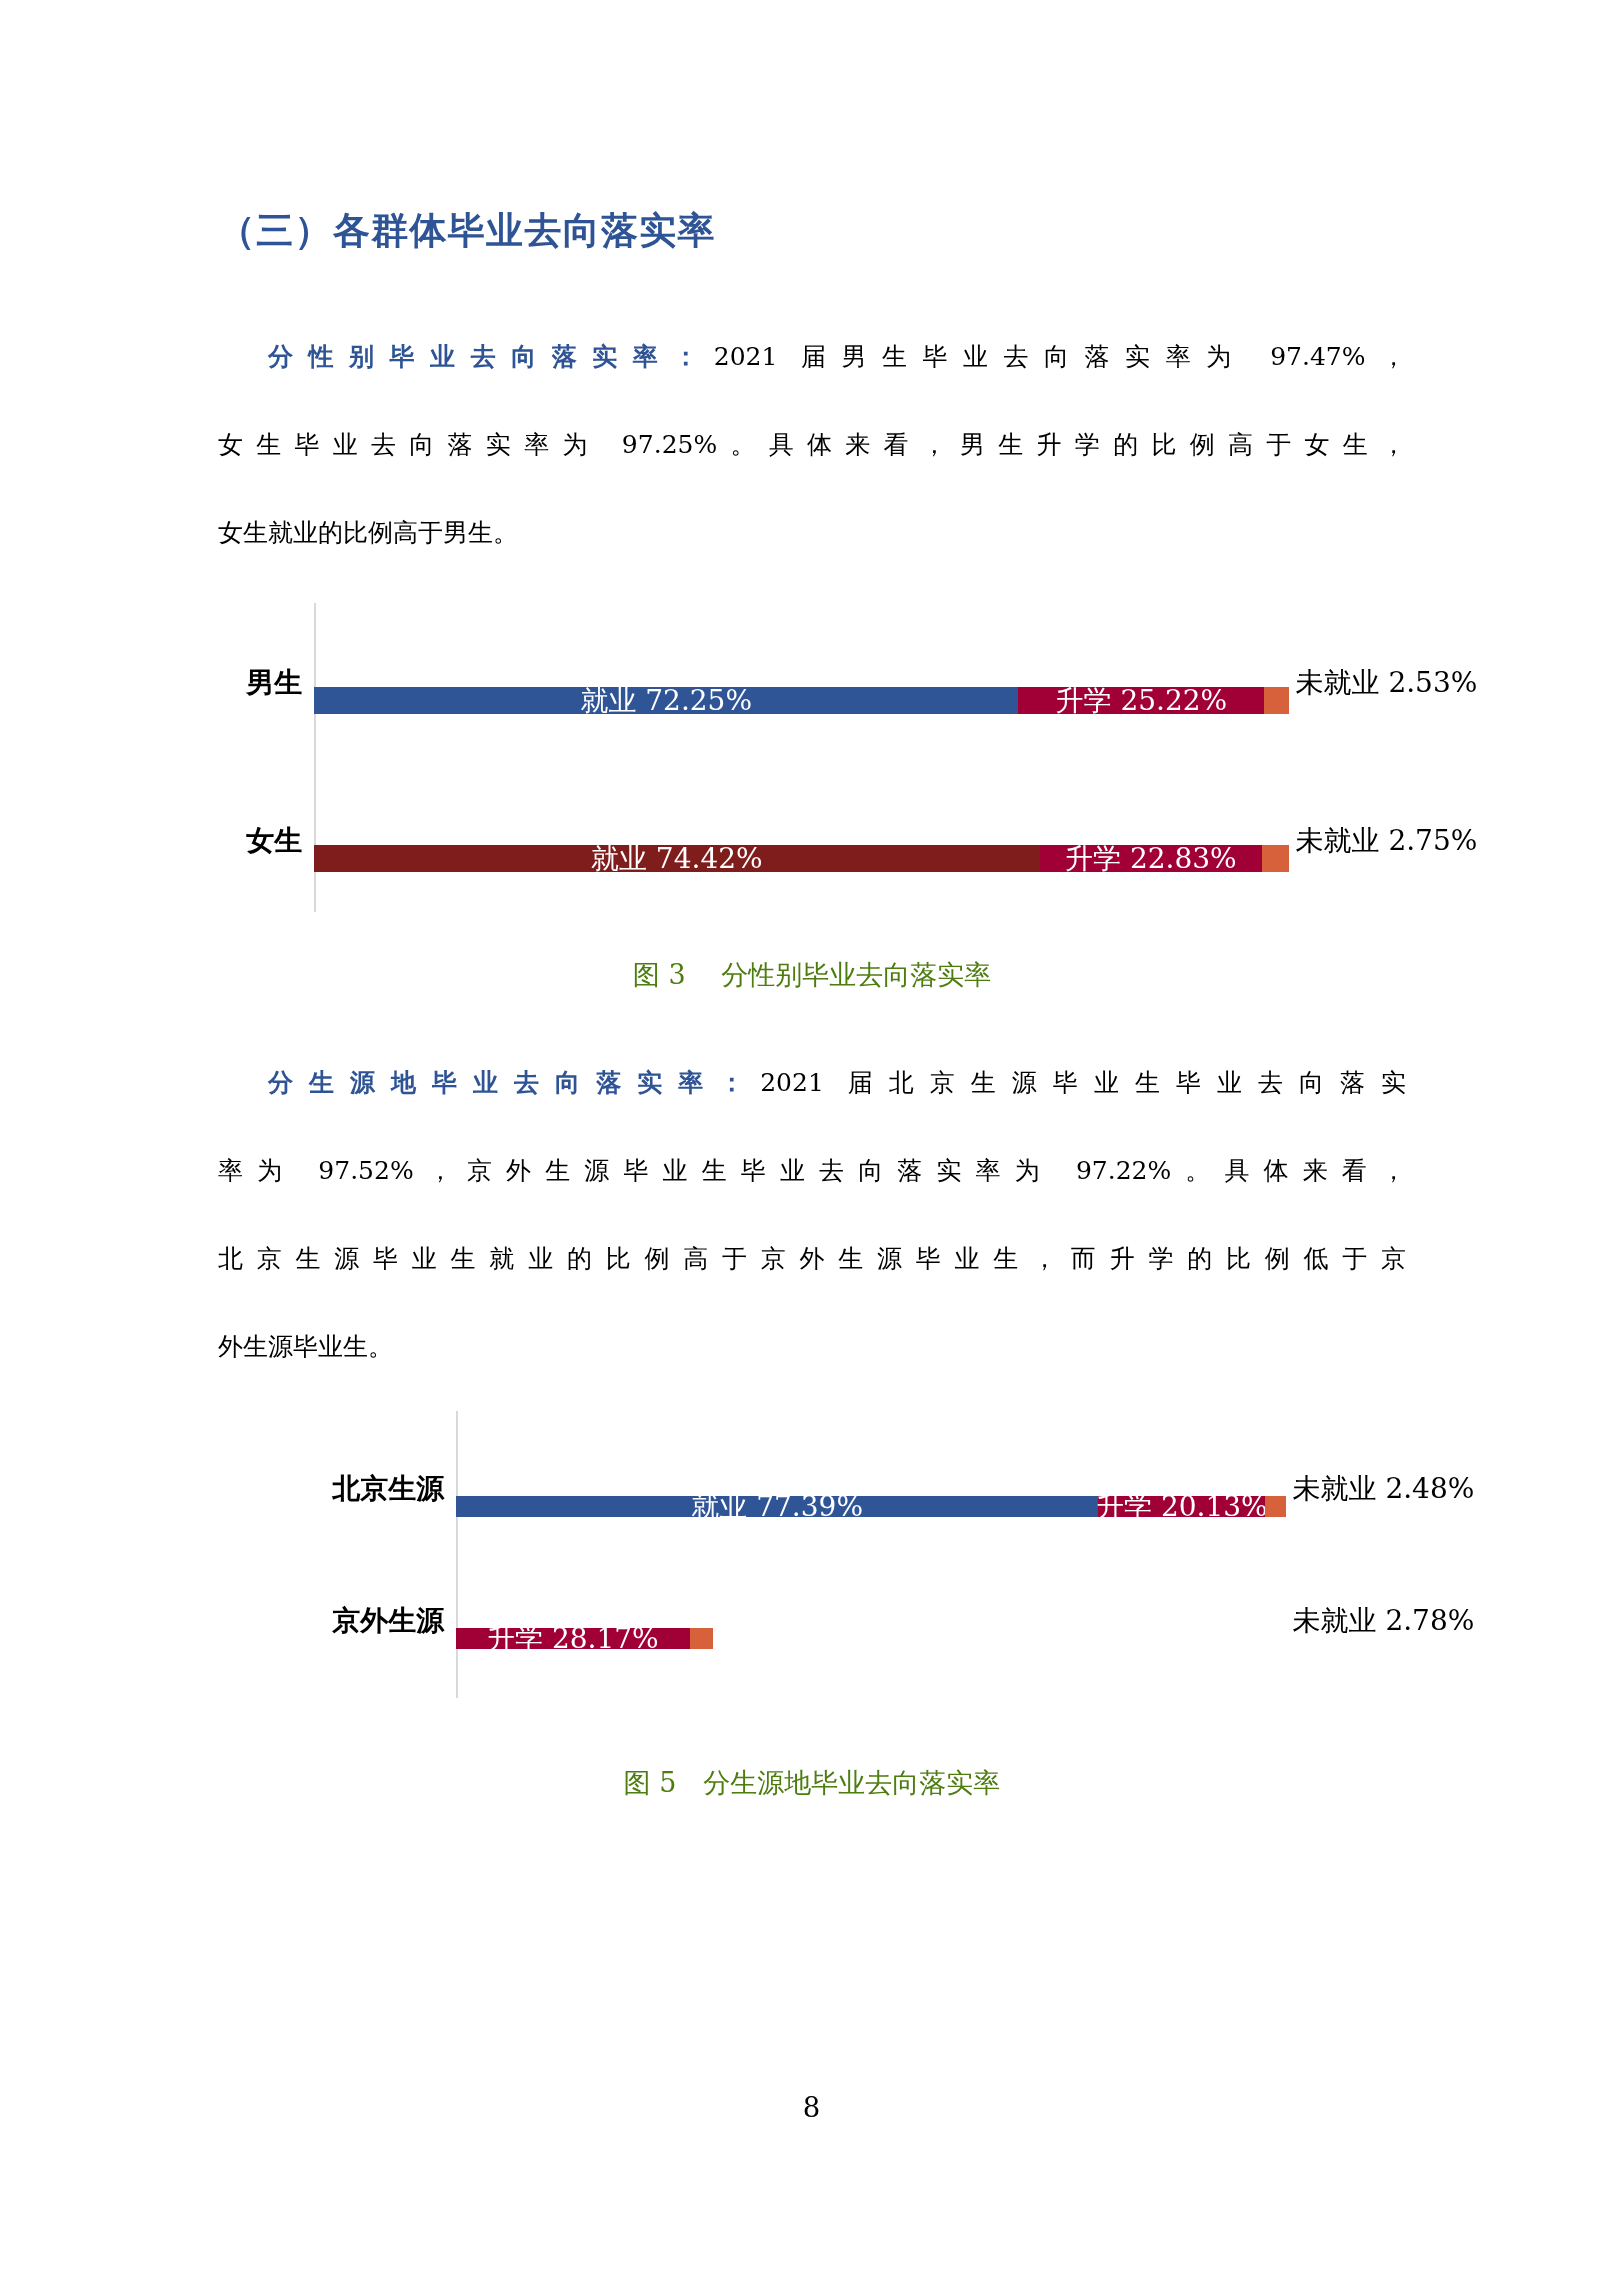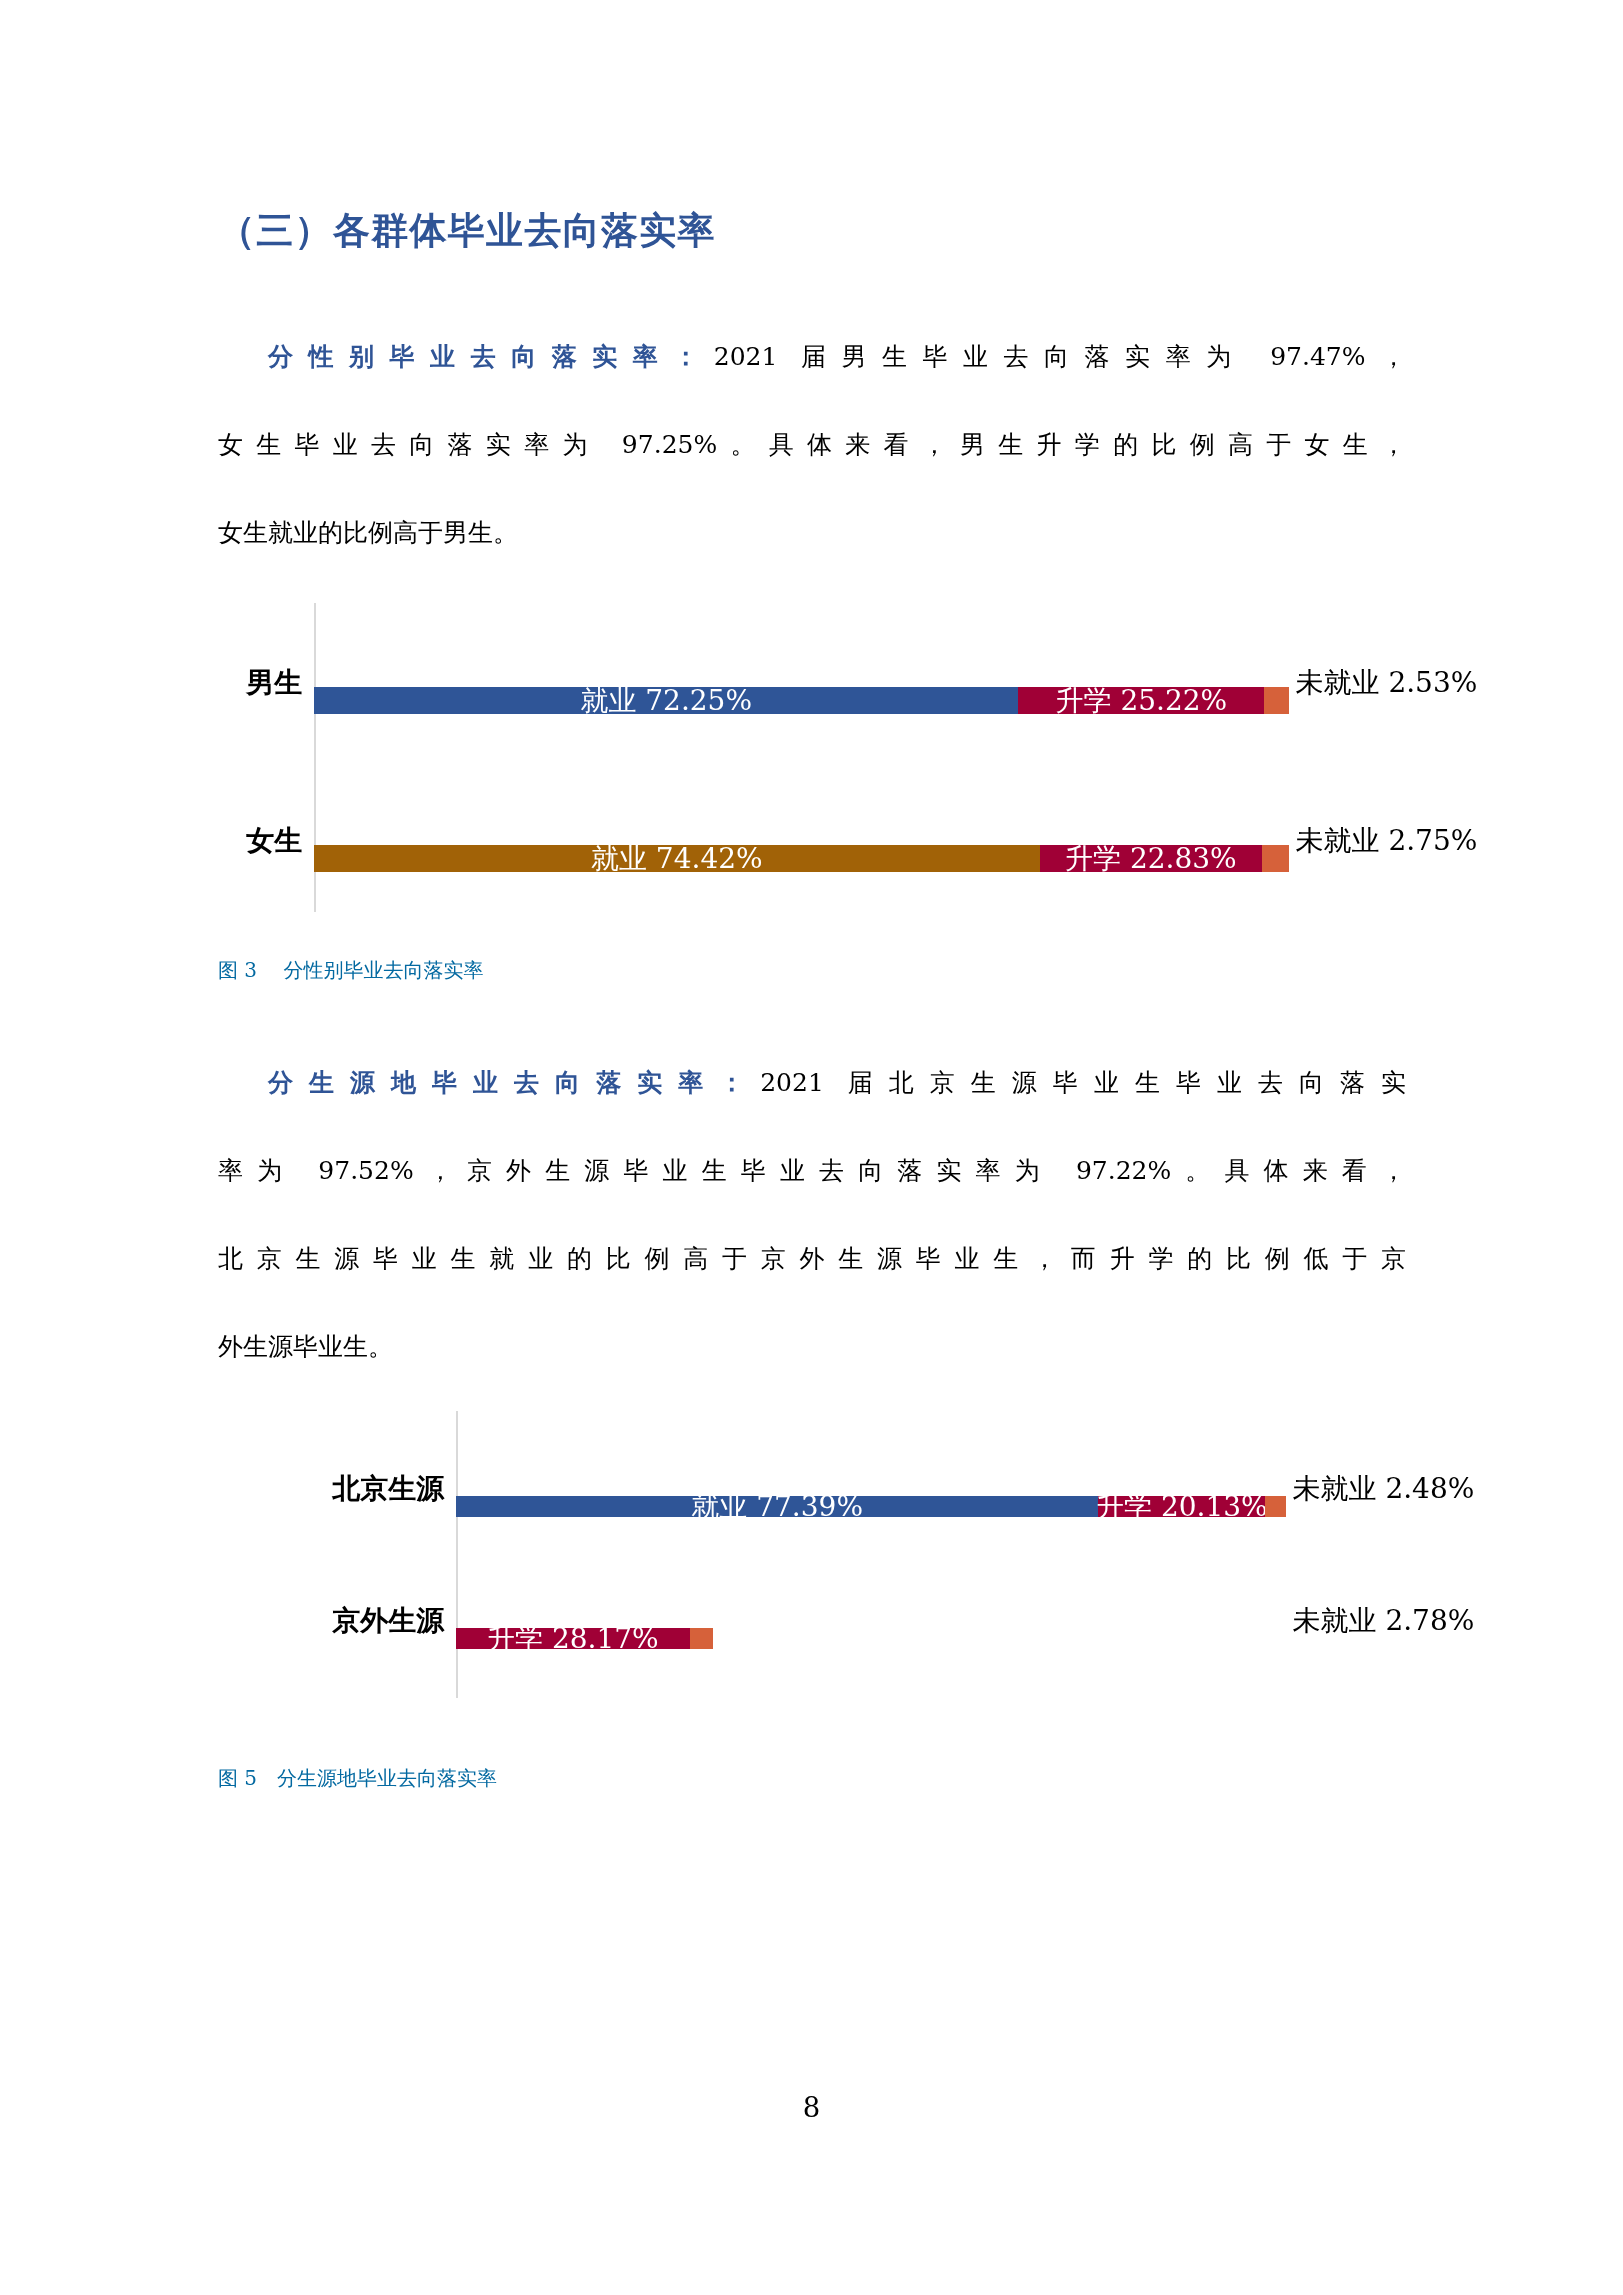--- a/index.html
+++ b/index.html
@@ -83,22 +83,23 @@
   .outside-label{
     position:absolute; left:100%; top:0; height:100%;
     margin-left:6.5px;
     display:flex; align-items:center;
     color:#000; font-size:28px; white-space:nowrap;
   }
   
   .caption{
     position:absolute;
     left:218px; width:1188px;
-    font-size:20px;
-    color:#0369a1;
+    text-align:center;
+    font-size:27px;
+    color:#4d7c0f;
   }
   #cap1{top:957px;}
   #cap2{top:1765px;}
   
   .pagenum{
     position:absolute;
     left:0; right:0; top:2091px;
     text-align:center;
     font-size:27.5px;
     color:#000;
@@ -124,21 +125,21 @@
         <div class="bar">
           <div class="seg" style="width: 72.25%; background: rgb(47, 85, 151);">就业 72.25%</div>
           <div class="seg" style="width: 25.22%; background: rgb(160, 0, 54);">升学 25.22%</div>
           <div class="seg" style="width: 2.53%; background: rgb(214, 97, 58);"></div>
           <div class="outside-label">未就业 2.53%</div>
         </div>
       </div>
       <div class="bar-row row1">
         <div class="cat-label">女生</div>
         <div class="bar">
-          <div class="seg" style="width: 74.42%; background: #a16207; text-align: center;">就业 74.42%</div>
+          <div class="seg" style="width: 74.42%; background: #7f1d1d; text-align: center;">就业 74.42%</div>
           <div class="seg" style="width: 22.83%; background: rgb(160, 0, 54);">升学 22.83%</div>
           <div class="seg" style="width: 2.75%; background: rgb(214, 97, 58);"></div>
           <div class="outside-label">未就业 2.75%</div>
         </div>
       </div>
     </div>
 
   <div class="caption" id="cap1">图 3　 分性别毕业去向落实率</div>
 
   <div class="para" id="para2">

